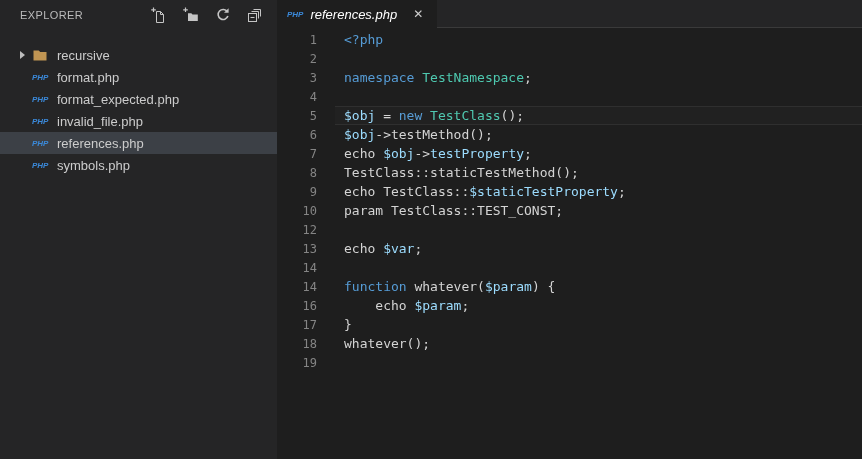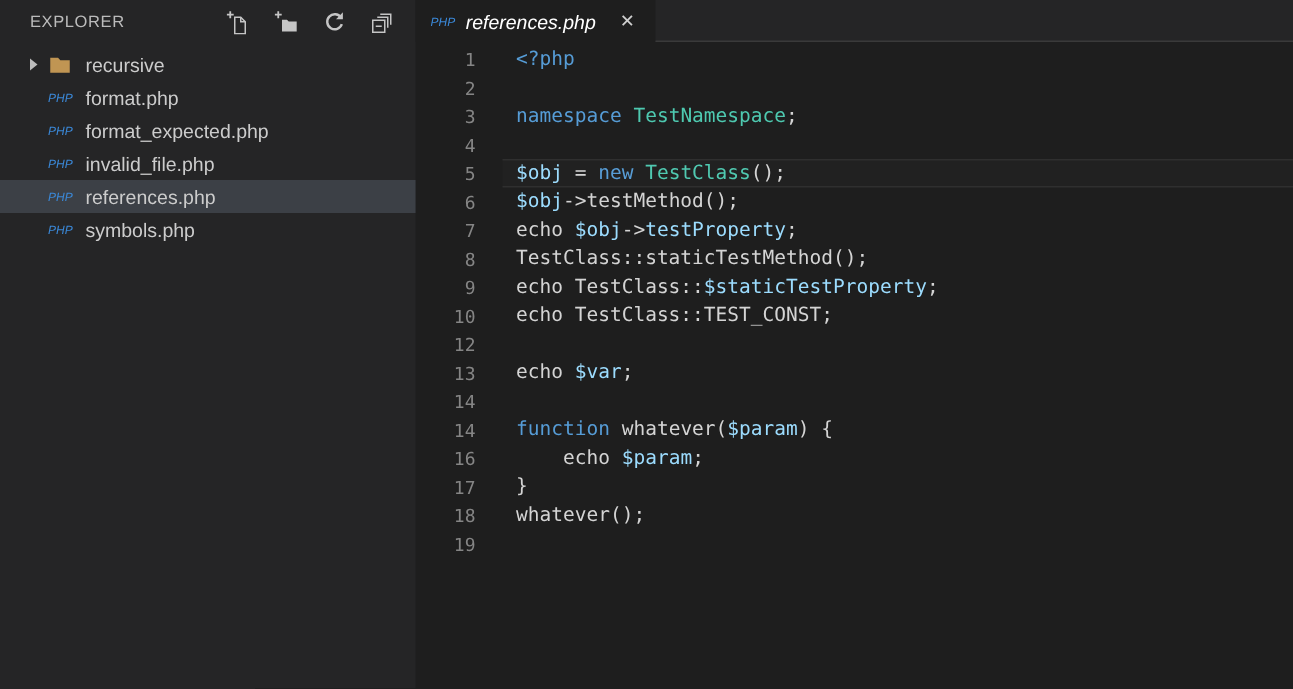--- a/index.html
+++ b/index.html
@@ -24,21 +24,21 @@
   .sidebar-title {
     font-size: 11px; color: #bbbbbb; letter-spacing: 0.4px;
   }
   .sidebar-actions { margin-left: auto; display: flex; gap: 16px; }
   .action-btn {
     width: 16px; height: 16px; background: none; border: none;
     color: #c5c5c5; cursor: pointer; padding: 0;
   }
   .action-btn svg { width: 16px; height: 16px; display: block; }
 
-  .file-tree { margin-top: 2px; }
+  .file-tree { margin-top: 14px; }
   .tree-row {
     height: 22px; display: flex; align-items: center;
     padding-left: 20px; font-size: 13px; color: #cccccc;
     cursor: pointer; white-space: nowrap;
   }
   .tree-row.selected { background: var(--selection-bg, #3c4046); }
   .twisty {
     width: 12px; min-width: 12px; display: inline-flex; align-items: center;
   }
   .twisty-arrow {
@@ -46,21 +46,21 @@
     border-left: 5px solid #bdbdbd;
     border-top: 4px solid transparent;
     border-bottom: 4px solid transparent;
   }
   .tree-icon {
     width: 20px; min-width: 20px; display: inline-flex;
     align-items: center; margin-right: 5px;
   }
   .folder-glyph svg { width: 16px; height: 16px; display: block; }
   .php-badge {
-    font-size: 8px; font-weight: normal; font-style: italic;
+    font-size: 8px; font-weight: bold; font-style: italic;
     color: var(--php-icon, #3b89d9); letter-spacing: 0;
   }
   .tree-label { font-size: 13px; }
 
   
   .editor { flex: 1; display: flex; flex-direction: column; height: 100%; }
   .tabbar { height: 28px; display: flex; }
   .tab {
     height: 28px; display: flex; align-items: center;
     padding: 0 12px 0 10px; background: var(--editor-bg, #1e1e1e);
@@ -218,21 +218,21 @@
     <div class="code-area">
         <div class="code-row"><span class="gutter">1</span><span class="line-content"><span class="tok-kw">&lt;?php</span></span></div>
         <div class="code-row"><span class="gutter">2</span><span class="line-content"></span></div>
         <div class="code-row"><span class="gutter">3</span><span class="line-content"><span class="tok-kw">namespace</span><span class="tok-fg"> </span><span class="tok-ty">TestNamespace</span><span class="tok-fg">;</span></span></div>
         <div class="code-row"><span class="gutter">4</span><span class="line-content"></span></div>
         <div class="code-row current"><span class="gutter">5</span><span class="line-content"><span class="tok-va">$obj</span><span class="tok-fg"> = </span><span class="tok-kw">new</span><span class="tok-fg"> </span><span class="tok-ty">TestClass</span><span class="tok-fg">();</span></span></div>
         <div class="code-row"><span class="gutter">6</span><span class="line-content"><span class="tok-va">$obj</span><span class="tok-fg">-&gt;testMethod();</span></span></div>
         <div class="code-row"><span class="gutter">7</span><span class="line-content"><span class="tok-fg">echo </span><span class="tok-va">$obj</span><span class="tok-fg">-&gt;</span><span class="tok-va">testProperty</span><span class="tok-fg">;</span></span></div>
         <div class="code-row"><span class="gutter">8</span><span class="line-content"><span class="tok-fg">TestClass::staticTestMethod();</span></span></div>
         <div class="code-row"><span class="gutter">9</span><span class="line-content"><span class="tok-fg">echo TestClass::</span><span class="tok-va">$staticTestProperty</span><span class="tok-fg">;</span></span></div>
-        <div class="code-row"><span class="gutter">10</span><span class="line-content"><span class="tok-fg">echo TestClass::TEST_CONST;</span></span></div>
+        <div class="code-row"><span class="gutter">10</span><span class="line-content"><span class="tok-fg">param TestClass::TEST_CONST;</span></span></div>
         <div class="code-row"><span class="gutter">12</span></div>
         <div class="code-row"><span class="gutter">13</span><span class="line-content"><span class="tok-fg">echo </span><span class="tok-va">$var</span><span class="tok-fg">;</span></span></div>
         <div class="code-row"><span class="gutter">14</span><span class="line-content"></span></div>
         <div class="code-row"><span class="gutter">14</span><span class="line-content"><span class="tok-kw">function</span><span class="tok-fg"> whatever(</span><span class="tok-va">$param</span><span class="tok-fg">) {</span></span></div>
         <div class="code-row"><span class="gutter">16</span><span class="line-content"><span class="tok-fg">    echo </span><span class="tok-va">$param</span><span class="tok-fg">;</span></span></div>
         <div class="code-row"><span class="gutter">17</span><span class="line-content"><span class="tok-fg">}</span></span></div>
         <div class="code-row"><span class="gutter">18</span><span class="line-content"><span class="tok-fg">whatever();</span></span></div>
         <div class="code-row"><span class="gutter">19</span><span class="line-content"></span></div>
       </div>
   </div>

